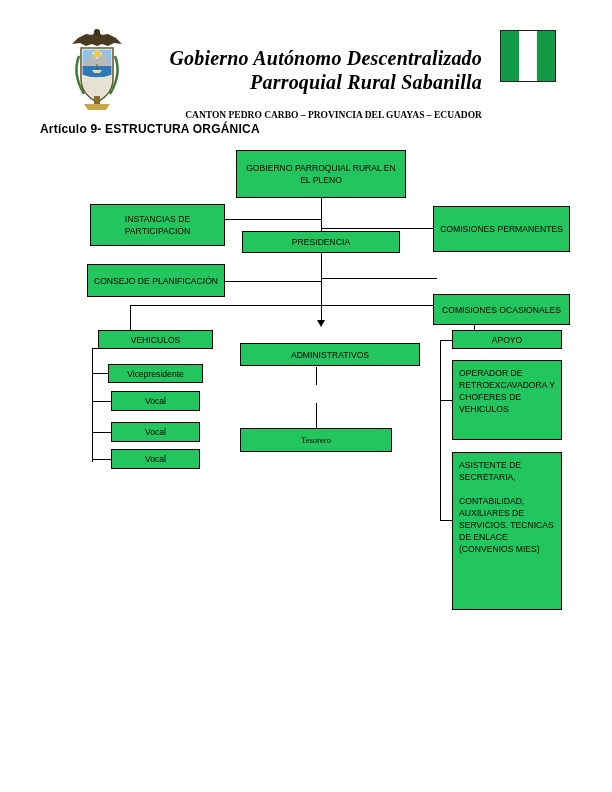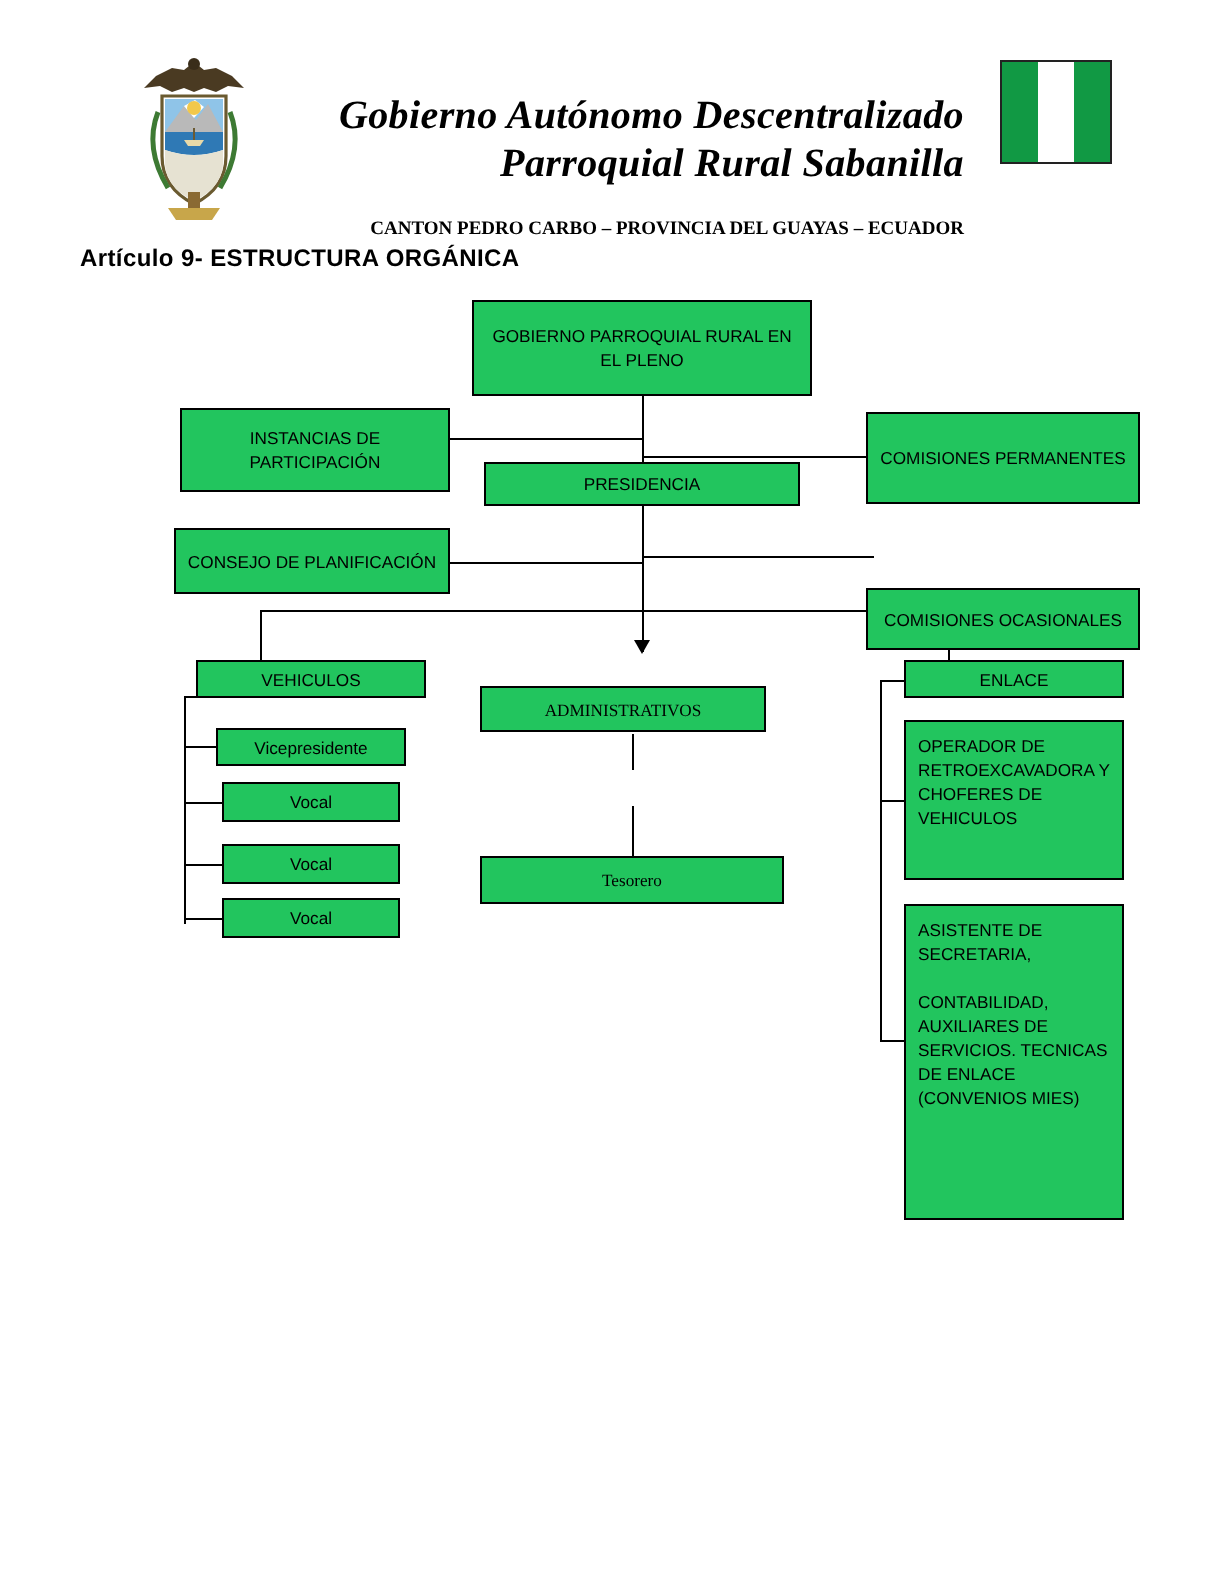--- a/index.html
+++ b/index.html
@@ -235,26 +235,26 @@
   </div>
 
   <div class="node" style="left:433px; top:262px; width:137px; height:31px;margin-top:32px;">
     <span>COMISIONES OCASIONALES</span>
   </div>
 
   <div class="node" style="left:98px; top:330px; width:115px; height:19px;">
     <span>VEHICULOS</span>
   </div>
 
-  <div class="node" style="left:240px; top:343px; width:143px; height:23px;font-family:Liberation Serif, serif;">
+  <div class="node" style="left:240px; top:343px; width:180px; height:23px;">
     <span>ADMINISTRATIVOS</span>
   </div>
 
   <div class="node" style="left:452px; top:330px; width:110px; height:19px;">
-    <span>ENLACE</span>
+    <span>APOYO</span>
   </div>
 
   <div class="node" style="left:108px; top:364px; width:95px; height:19px;">
     <span>Vicepresidente</span>
   </div>
 
   <div class="node" style="left:111px; top:391px; width:89px; height:20px;">
     <span>Vocal</span>
   </div>
 

